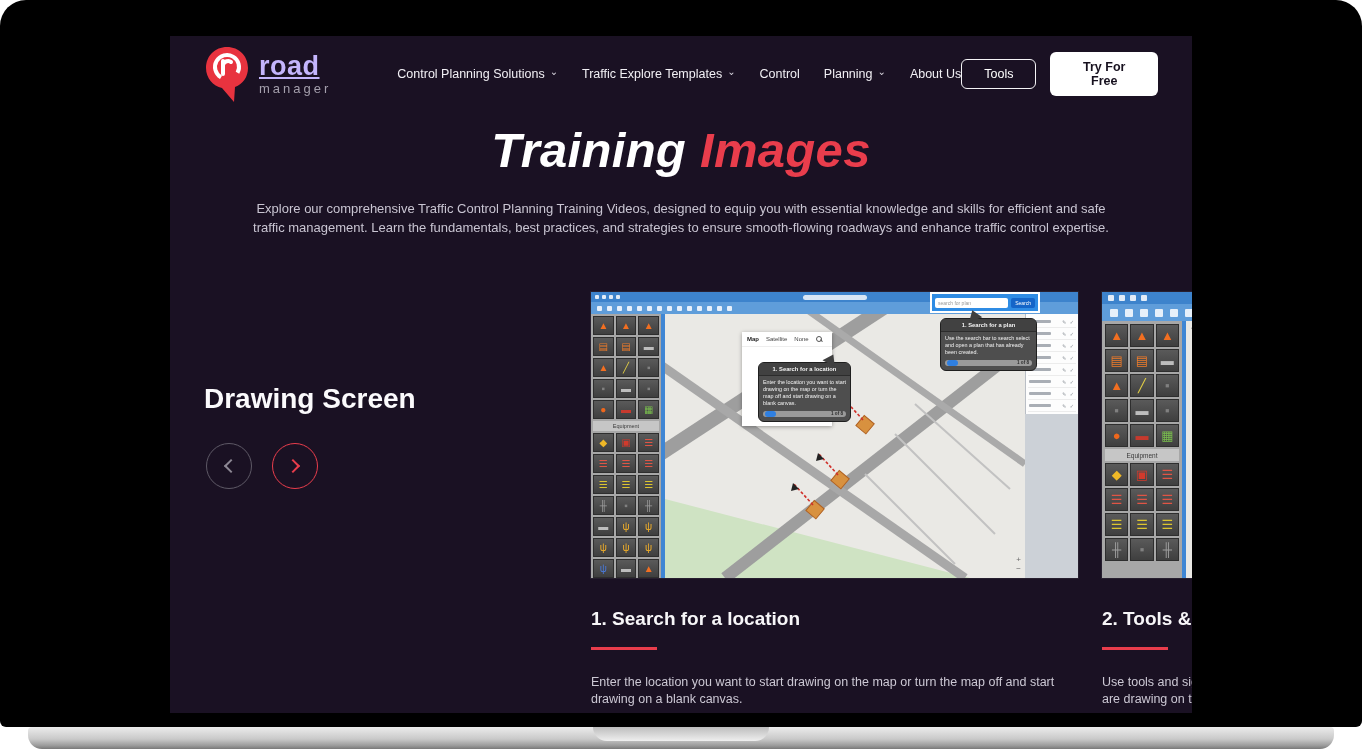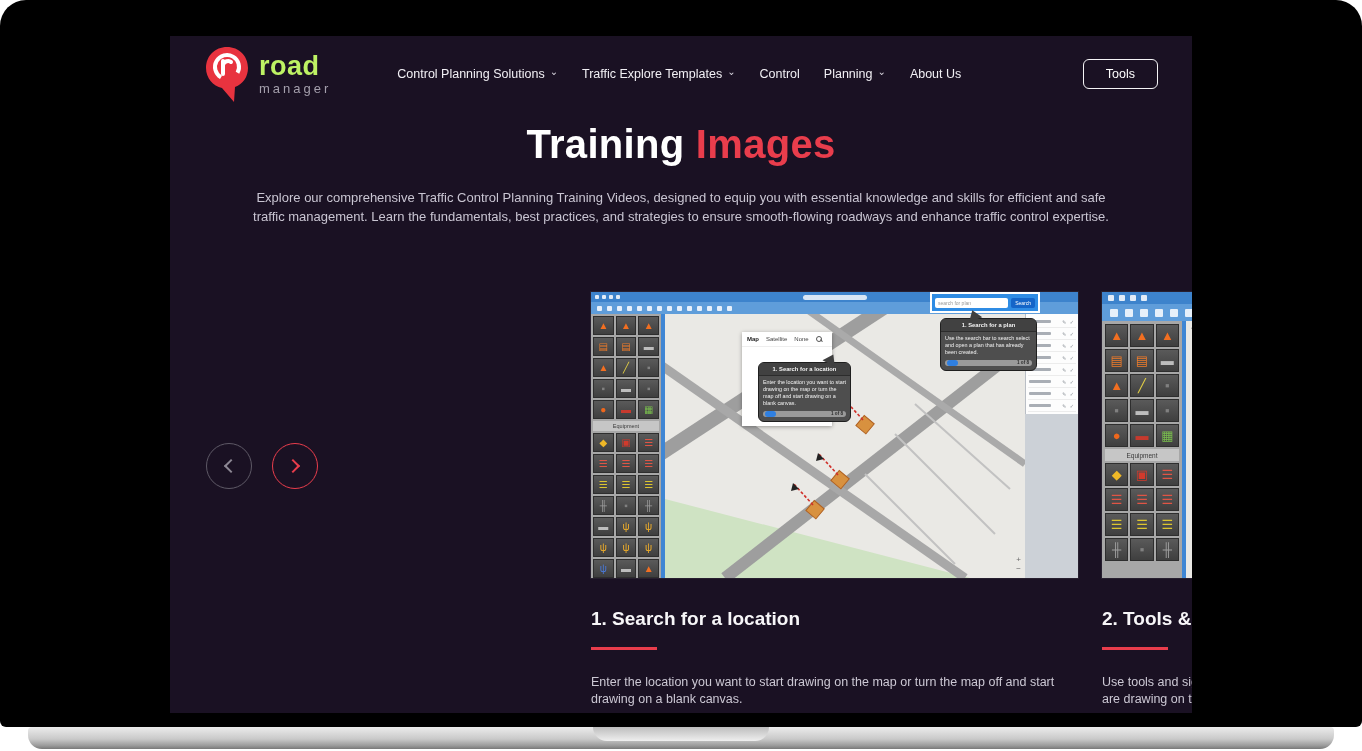--- a/index.html
+++ b/index.html
@@ -17,35 +17,35 @@
         border-radius:0 0 14px 14px;}
 
   
   .page{position:absolute;left:170px;top:36px;width:1022px;height:677px;
         background:var(--page-bg,#1a1123);overflow:hidden;color:#fff;}
 
   
   .site-header{display:flex;align-items:center;height:76px;padding:0 34px;}
   .brand{display:flex;align-items:center;gap:9px;}
   .brand-text{display:flex;flex-direction:column;line-height:1;}
-  .brand-name{font-size:27px;font-weight:700;color:#bef264;letter-spacing:.5px;}
+  .brand-name{font-size:27px;font-weight:700;color:#c4b5fd;letter-spacing:.5px;text-decoration:underline;}
   .brand-sub{font-size:13px;color:#a49fac;letter-spacing:3px;margin-top:2px;font-weight:400;}
   .nav{display:flex;align-items:center;gap:24px;margin-left:66px;}
   .nav-item{display:flex;align-items:center;gap:5px;font-size:12.5px;font-weight:500;
             color:#f2f0f5;cursor:pointer;white-space:nowrap;}
   .caret{font-size:10px;color:#d8d5de;line-height:0;position:relative;top:-2px;}
   .auth{margin-left:auto;display:flex;align-items:center;gap:14px;}
   .btn-login{background:transparent;border:1px solid #f5f4f7;color:#fff;font-size:12.5px;
              font-weight:500;border-radius:6px;padding:7px 22px;cursor:pointer;}
   .btn-cta{background:#fff;border:none;color:#16101e;font-size:12.5px;font-weight:600;
            border-radius:6px;padding:8px 18px;cursor:pointer;}
 
   
   .hero{text-align:center;}
-  .hero h1{margin:10px 0 0;font-size:40px;font-weight:600;letter-spacing:.3px;}
+  .hero h1{margin:10px 0 0;font-size:49px;font-weight:600;letter-spacing:.3px;font-style:italic;}
   .hero .t-accent{color:var(--accent,#e93d4c);}
   .hero .desc{margin:22px auto 0;max-width:884px;font-size:13px;line-height:1.45;
               color:#c9c5d2;font-weight:400;}
 
   
   .stage-heading{position:absolute;left:34px;top:347px;margin:0;font-size:28px;
                  font-weight:600;color:#fbfafc;}
   .arrows{position:absolute;left:36px;top:407px;display:flex;gap:20px;}
   .nav-circle{width:46px;height:46px;border-radius:50%;background:transparent;
               display:flex;align-items:center;justify-content:center;cursor:pointer;}
@@ -191,28 +191,30 @@
             <span>Planning</span>
             <span class="caret">⌄</span>
           </span>
           <span class="nav-item">
             <span>About Us</span>
           </span>
         </nav>
 
         <div class="auth">
           <button class="btn-login">Tools</button>
+          <button class="btn-cta">Try For Free</button>
         </div>
       </header>
 
       <div class="hero">
         <h1><span>Training </span><span class="t-accent">Images</span></h1>
         <p class="desc">Explore our comprehensive Traffic Control Planning Training Videos, designed to equip you with essential knowledge and skills for efficient and safe traffic management. Learn the fundamentals, best practices, and strategies to ensure smooth-flowing roadways and enhance traffic control expertise.</p>
       </div>
 
+      <h2 class="stage-heading">Drawing Screen</h2>
       <div class="arrows">
         <div class="nav-circle circle-prev">
           <span class="chev chev-left"></span>
         </div>
         <div class="nav-circle circle-next">
           <span class="chev chev-right"></span>
         </div>
       </div>
 
       <div class="slide slide1">

